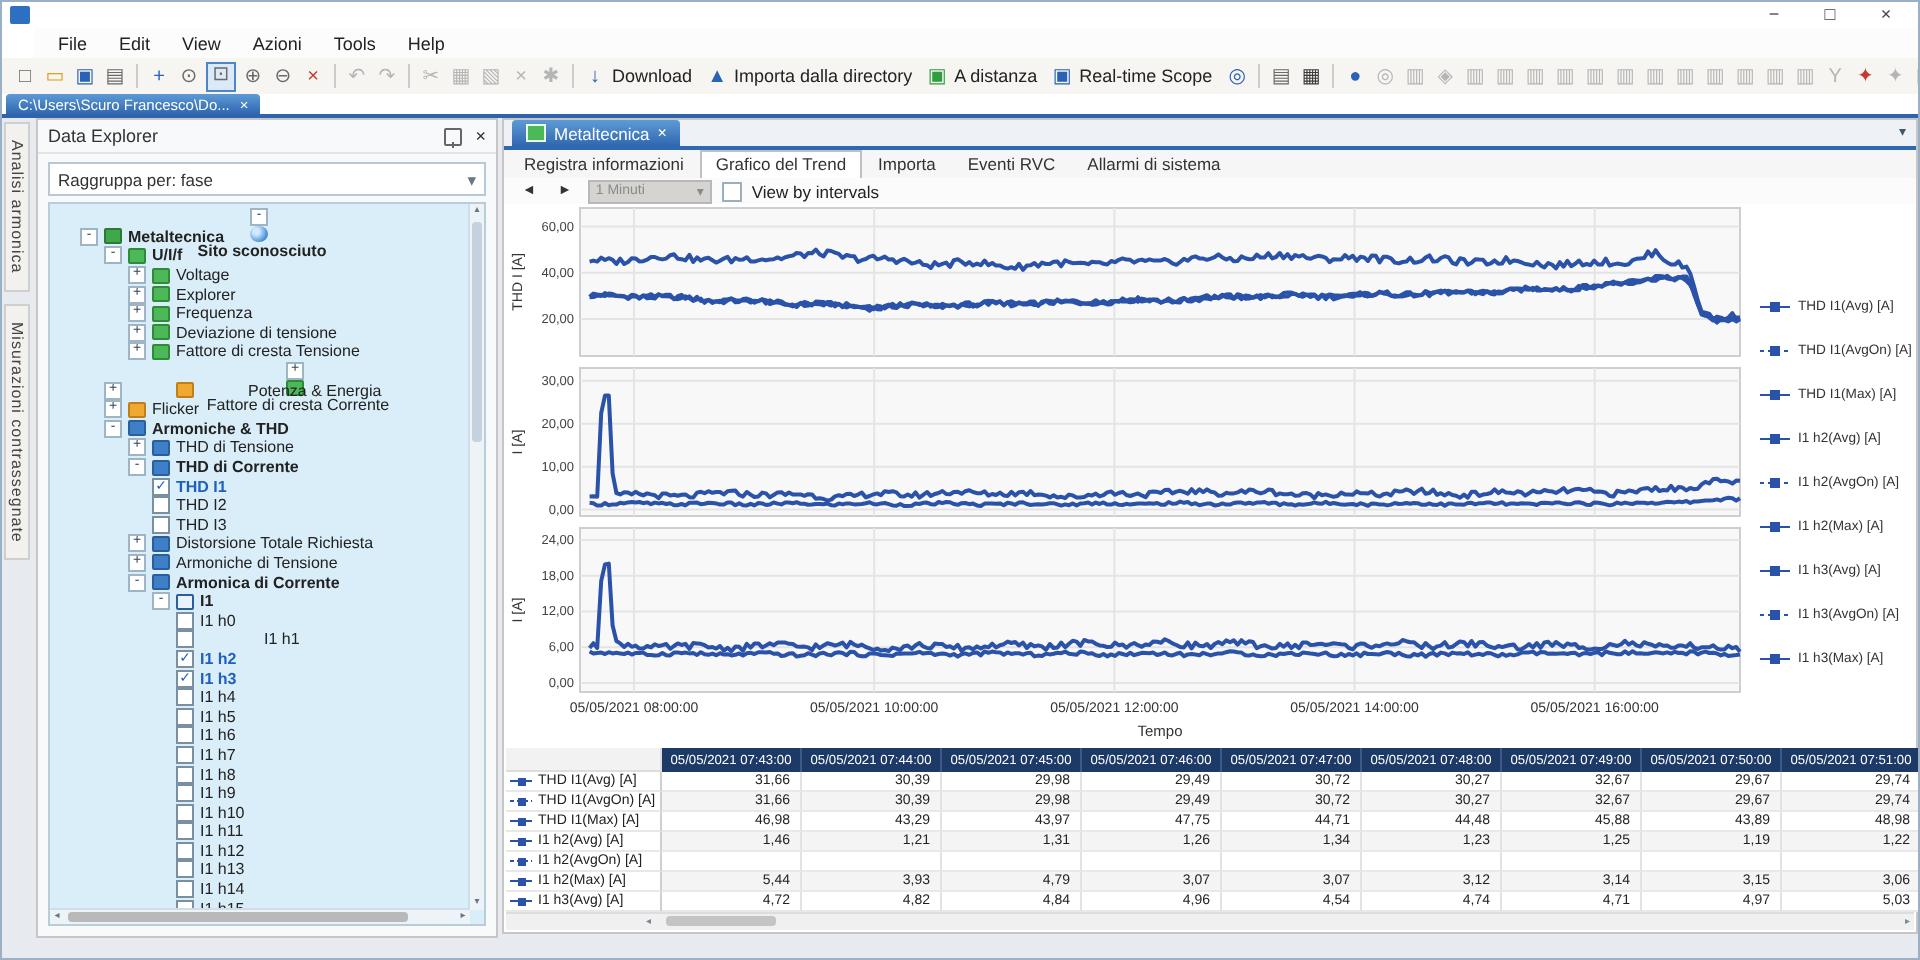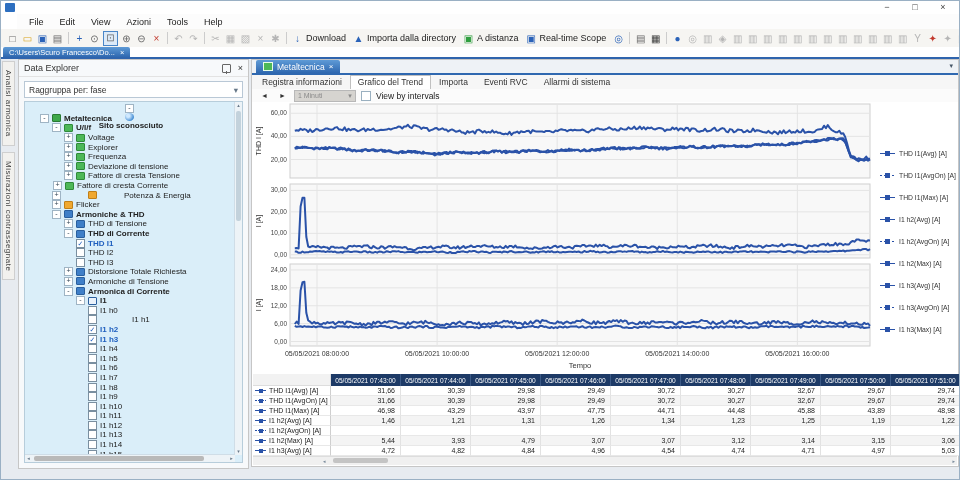--- a/index.html
+++ b/index.html
@@ -258,21 +258,21 @@
           <div class="trow" style="padding-left: 38px;">
             <span class="exp">+</span>
             <span class="tic green"></span>
             <span class="tlb">Deviazione di tensione</span>
           </div>
           <div class="trow" style="padding-left: 38px;">
             <span class="exp">+</span>
             <span class="tic green"></span>
             <span class="tlb">Fattore di cresta Tensione</span>
           </div>
-          <div class="trow" style="padding-left: 27px;">
+          <div class="trow" style="padding-left: 38px; flex-direction: column;">
             <span class="exp">+</span>
             <span class="tic green"></span>
             <span class="tlb">Fattore di cresta Corrente</span>
           </div>
           <div class="trow" style="padding-left: 26px; gap: 24px;">
             <span class="exp">+</span>
             <span class="tic orange"></span>
             <span class="tlb">Potenza &amp; Energia</span>
           </div>
           <div class="trow" style="padding-left: 26px;">

